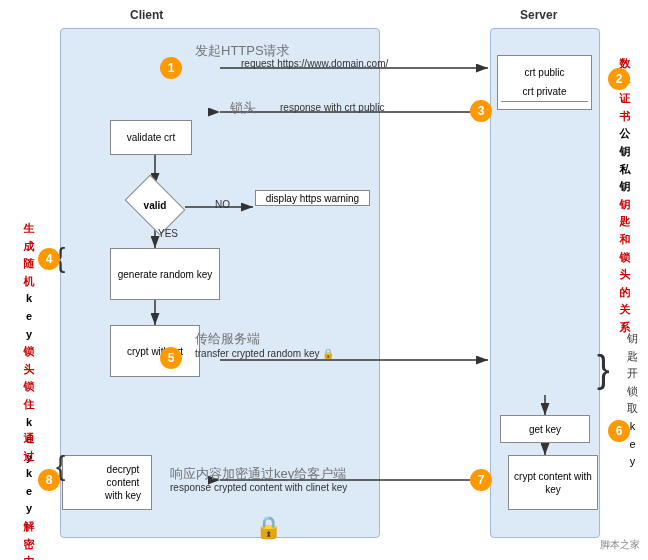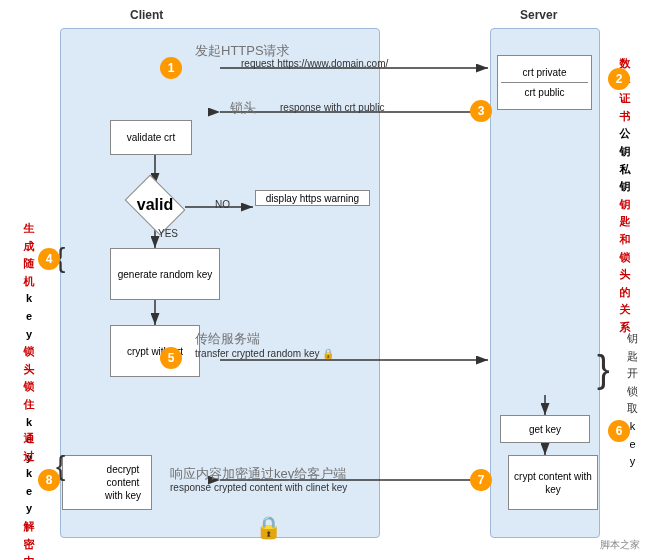--- a/index.html
+++ b/index.html
@@ -77,21 +77,21 @@
       width: 50px;
       height: 36px;
       background: #fff;
       border: 1px solid #888;
       transform: rotate(45deg);
       position: absolute;
     }
     .diamond-text {
       position: relative;
       z-index: 1;
-      font-size: 16px;
+      font-size: 10px;
       font-weight: bold;
     }
 
     
     .circle-num {
       position: absolute;
       width: 22px;
       height: 22px;
       border-radius: 50%;
       background: #f90;
@@ -178,22 +178,22 @@
 
     <line x1="488" y1="480" x2="220" y2="480" stroke="#333" stroke-width="1.5" marker-end="url(#arrowhead-left)"></line>
   </svg>
 
   <div class="step-label-red" style="left:195px; top:42px;">发起HTTPS请求</div>
   <div class="step-label-black" style="left:195px; top:58px;padding-left:46px;">request https://www.domain.com/</div>
 
   <div class="circle-num" style="left:160px; top:57px;">1</div>
 
   <div class="box" style="left:497px; top:55px; width:95px; height:55px; flex-direction:column;">
+    <div style="width:100%; text-align:center; padding:3px 0;">crt public</div>
     <div style="border-bottom:1px solid #888; width:100%; text-align:center; padding:3px 0;">crt private</div>
-    <div style="width:100%; text-align:center; padding:3px 0;">crt public</div>
   </div>
 
   <div class="circle-num" style="left:608px; top:68px;">2</div>
 
   <div class="step-label-red" style="left:230px; top:99px;">锁头</div>
   <div class="step-label-black" style="left:280px; top:102px;">response with crt public</div>
 
   <div class="circle-num" style="left:470px; top:100px;">3</div>
 
   <div class="box" style="left:110px; top:120px; width:82px; height:35px;">

